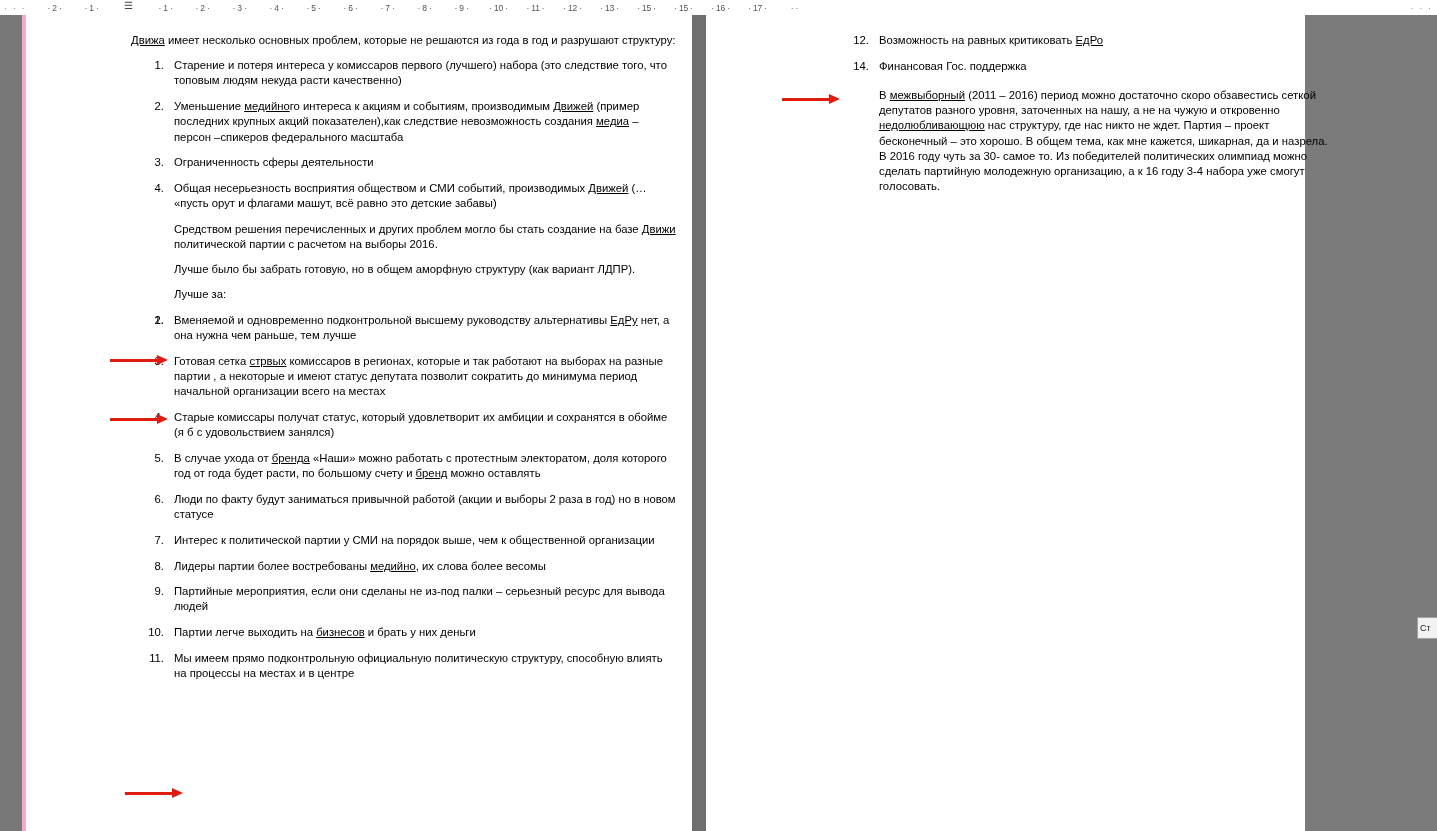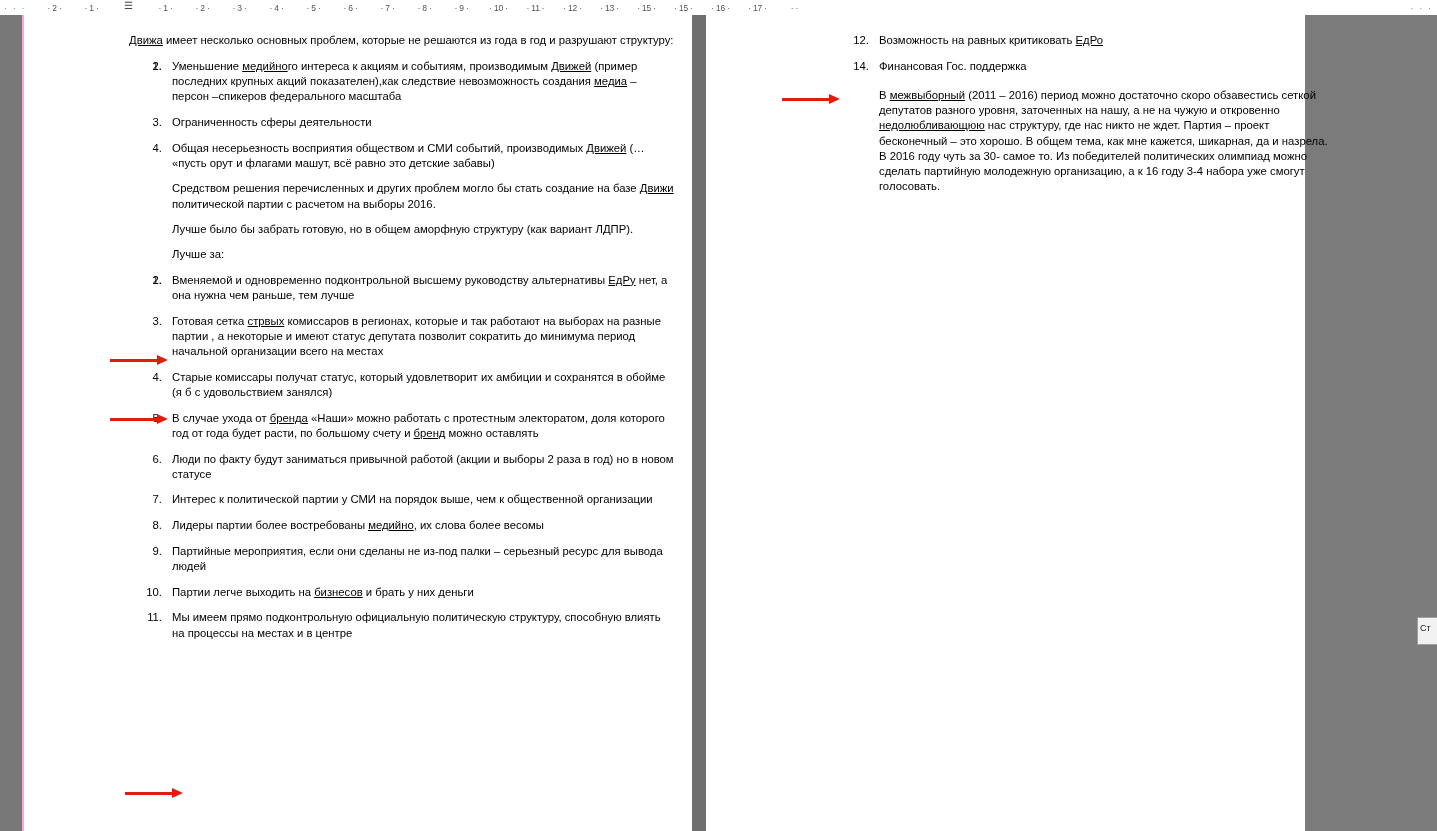--- a/index.html
+++ b/index.html
@@ -78,21 +78,21 @@
   .page {
     position: absolute;
     top: 0;
     background: #ffffff;
     box-sizing: border-box;
   }
   #page-left {
     left: 22px;
     width: 670px;
     height: 816px;
-    border-left: 2px solid #f9a8d4;
+    border-left: 4px solid #f9a8d4;
   }
   #page-right {
     left: 706px;
     width: 599px;
     height: 816px;
   }
   .page-edge-left {
     position: absolute;
     left: 0; top: 0;
     width: 22px; height: 816px;
@@ -178,21 +178,21 @@
     border-bottom: 5.5px solid transparent;
     border-left: 11px solid #e01b10;
   }
 
   
   #side-tab {
     position: absolute;
     right: 0;
     top: 602px;
     width: 20px;
-    height: 28px;
+    height: 22px;
     background: #f2f2f2;
     border: 1px solid #a0a0a0;
     border-right: none;
     font-size: 9px;
     color: #222;
     line-height: 21px;
     padding-left: 2px;
     box-sizing: border-box;
     overflow: hidden;
     white-space: nowrap;
@@ -237,20 +237,21 @@
   <div class="page-edge-right"></div>
 
   <div class="page" id="page-left">
     <div class="col" id="col-left">
 
       <p class="para"><span class="u">Движа</span> имеет несколько основных проблем, которые не решаются из года в год и разрушают структуру:</p>
 
       <ol class="numlist">
         <li>
           <span class="num">1.</span>
+          <span>Старение и потеря интереса у комиссаров первого (лучшего)  набора (это следствие того, что топовым людям некуда расти качественно)</span>
         </li>
         <li>
           <span class="num">2.</span>
           <span>Уменьшение <span class="u">медийно</span>го интереса к акциям и событиям, производимым <span class="u">Движей</span> (пример последних крупных акций показателен),как следствие невозможность создания <span class="u">медиа</span> – персон –спикеров федерального масштаба</span>
         </li>
         <li>
           <span class="num">3.</span>
           <span>Ограниченность сферы деятельности</span>
         </li>
         <li>

